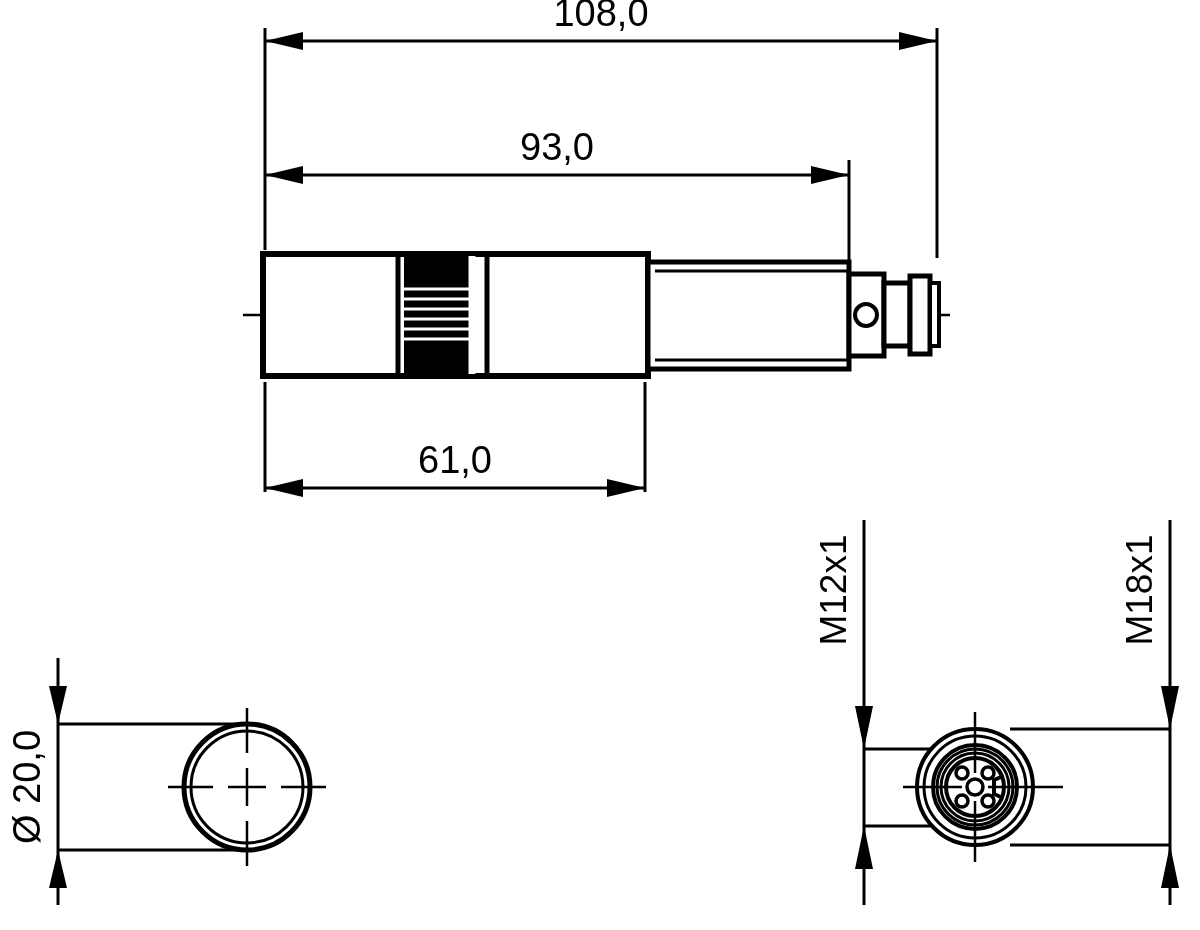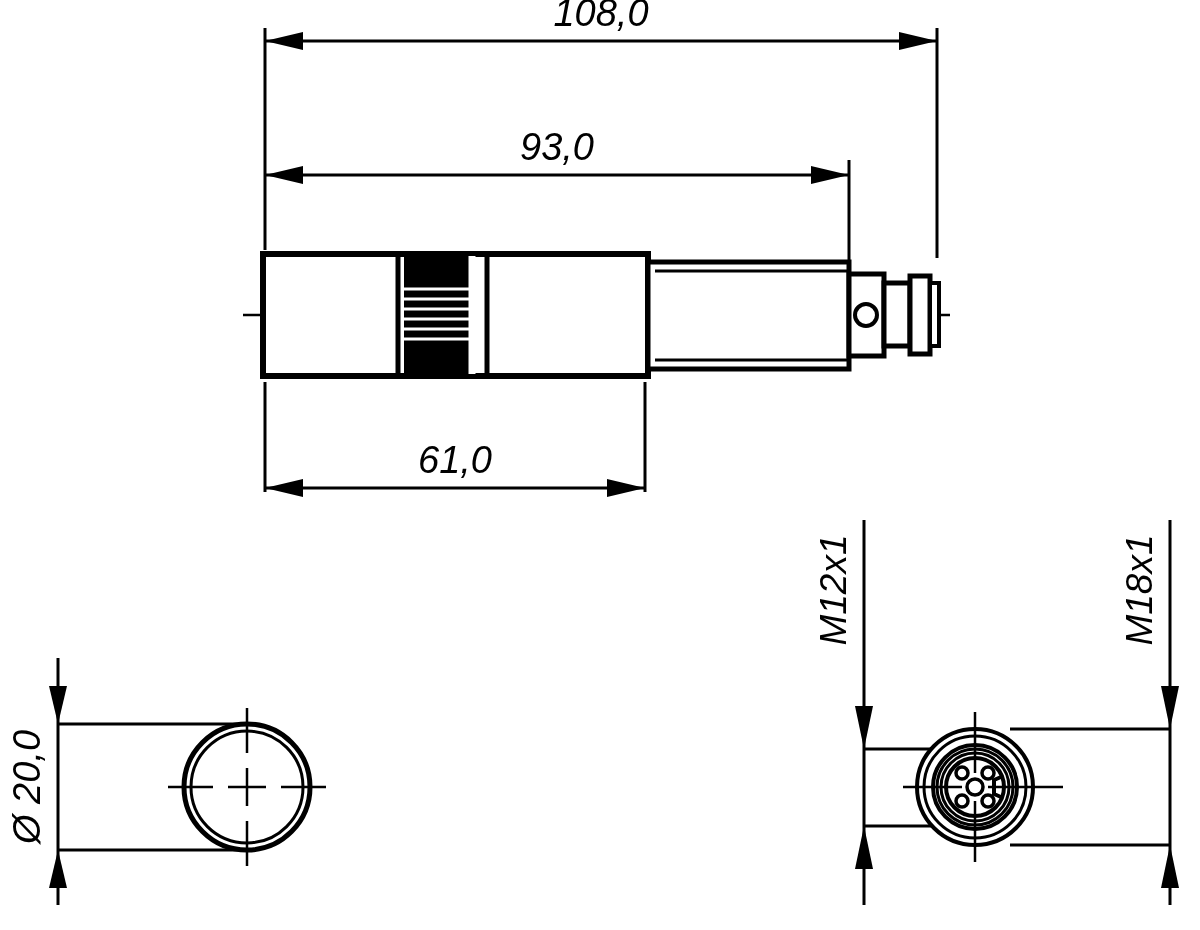--- a/index.html
+++ b/index.html
@@ -10,21 +10,20 @@
   }
   body {
     font-family: "Liberation Sans", sans-serif;
   }
   #drawing-root {
     position: relative;
     width: 1200px;
     height: 930px;
     background: #eab308;
     overflow: hidden;
-    font-style: italic;
   }
   svg#technical-drawing {
     display: block;
     width: 1200px;
     height: 930px;
   }
   .dim-text {
     font-family: "Liberation Sans", sans-serif;
     font-size: 38px;
     fill: #000000;

